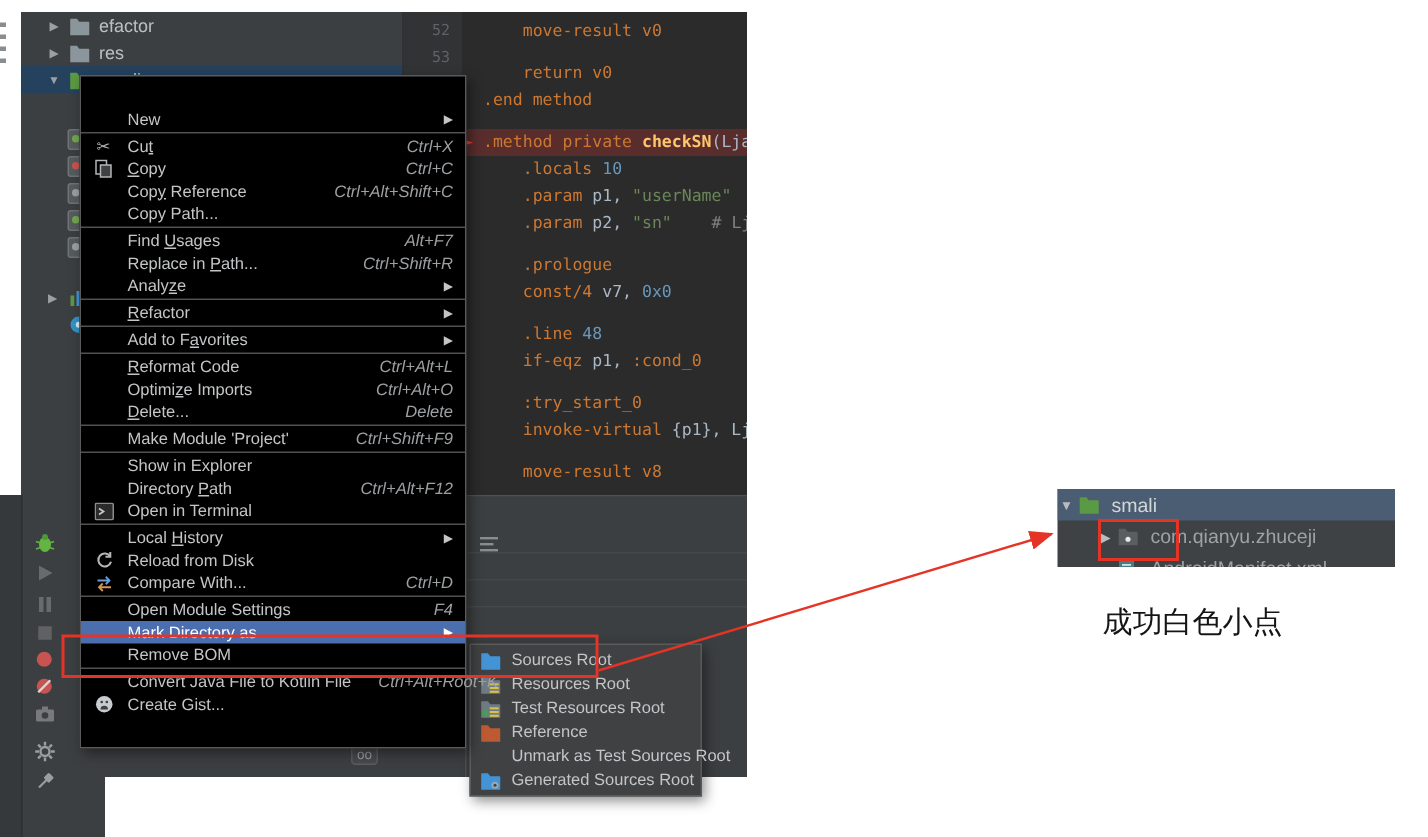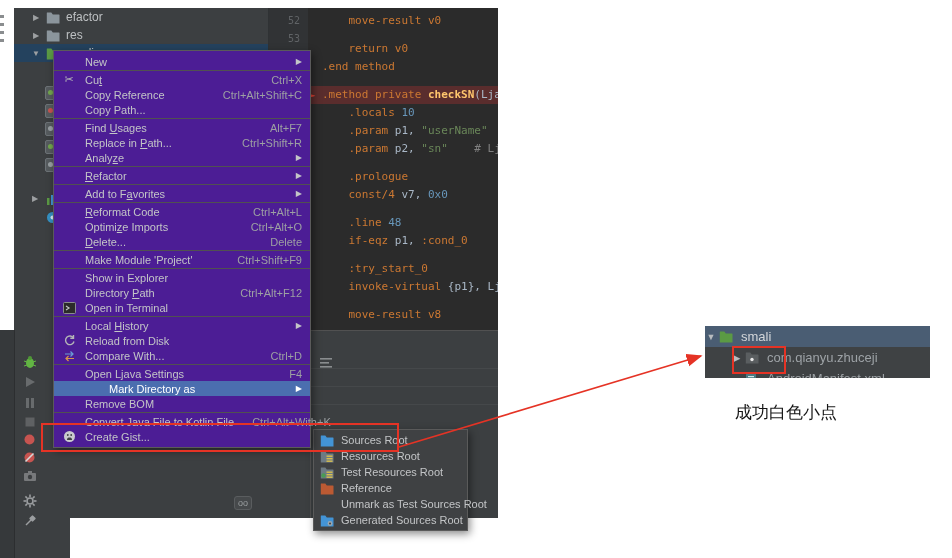--- a/index.html
+++ b/index.html
@@ -39,45 +39,45 @@
   #viewopts-icon{position:absolute;left:305px;top:24px;width:14px;height:14px;}
   
   #left-dock{position:absolute;left:0;top:330px;width:70px;height:228px;background:#3c3f41;z-index:3;}
   #stripe{position:absolute;left:0;top:0;width:14px;height:228px;background:#36393b;border-right:1px solid #2c2e30;}
   .dbg-icon{position:absolute;left:22px;width:15px;height:15px;display:flex;align-items:center;justify-content:center;}
   #oo-badge{position:absolute;left:234px;top:496px;min-width:16px;height:12px;background:#46494b;border:1px solid #5a5d5f;
             border-radius:3px;color:#9b9fa1;font-size:9px;line-height:12px;text-align:center;z-index:2;}
   #edge-ticks{position:absolute;left:0;top:10px;width:5px;height:44px;}
   #edge-ticks span{display:block;width:4px;height:3px;background:#8a8d8f;margin:5px 0;}
   
-  #context-menu{position:absolute;left:53px;top:50px;width:258px;background:#4c1d95;border:1px solid #5a5a5a;
-                box-shadow:2px 3px 8px rgba(0,0,0,.45);padding:3px 0;z-index:10;box-sizing:border-box;}
+  #context-menu{position:absolute;left:53px;top:50px;width:258px;background:#000000;border:1px solid #5a5a5a;
+                box-shadow:2px 3px 8px rgba(0,0,0,.45);padding:21px 0;z-index:10;box-sizing:border-box;}
   .menu-item{height:15px;display:flex;align-items:center;padding:0 8px 0 6px;font-size:11px;color:#c3c5c7;cursor:default;}
-  .menu-item.selected{background:#4b6eaf;color:#ffffff;gap:24px;}
+  .menu-item.selected{background:#4b6eaf;color:#ffffff;}
   .mi-icon{width:18px;flex:0 0 auto;display:flex;align-items:center;justify-content:center;color:#b3b5b7;font-size:11px;}
   .mi-label{margin-left:7px;white-space:nowrap;flex:1 1 auto;}
   .mi-label u{text-underline-offset:1px;}
-  .mi-shortcut{margin-left:18px;color:#9da0a3;font-size:11px;white-space:nowrap;}
+  .mi-shortcut{margin-left:18px;color:#9da0a3;font-size:11px;white-space:nowrap;font-style:italic;}
   .mi-arrow{margin-left:18px;font-size:8px;color:#c3c5c7;}
   .menu-item.selected .mi-arrow{color:#fff;}
   .menu-sep{height:1px;background:#515151;margin:1px 0;}
   
   #submenu{position:absolute;left:313px;top:429px;width:155px;background:#3f4143;border:1px solid #5a5a5a;
            box-shadow:2px 3px 8px rgba(0,0,0,.45);padding:2px 0;z-index:9;box-sizing:border-box;}
   .sub-item{height:16px;display:flex;align-items:center;padding:0 6px;font-size:11px;color:#c3c5c7;}
   .sub-icon{width:17px;flex:0 0 auto;display:flex;align-items:center;}
   .sub-label{margin-left:4px;white-space:nowrap;}
   
   #inset{position:absolute;left:705px;top:326px;width:225px;height:52px;background:#3f4244;overflow:hidden;z-index:2;}
   .inset-row{height:21px;display:flex;align-items:center;font-size:13px;color:#9da2a6;}
   .inset-row.selected{background:#4a5d73;color:#d3d6d9;}
   .in-arrow{width:12px;text-align:center;font-size:9px;color:#b8bcbf;flex:0 0 auto;}
   .in-icon{width:18px;margin-left:2px;flex:0 0 auto;display:flex;align-items:center;}
   .in-label{margin-left:4px;white-space:nowrap;}
-  #caption{position:absolute;left:735px;top:401px;font-size:17px;color:#151515;z-index:2;font-family:Liberation Serif, serif;}
+  #caption{position:absolute;left:735px;top:401px;font-size:20px;color:#151515;z-index:2;font-family:Liberation Serif, serif;}
   
   #overlay{position:absolute;left:0;top:0;width:952px;height:558px;pointer-events:none;z-index:40;}
 </style>
 </head>
 <body>
 
 <div id="ide">
   <div id="tree">
       <div class="tree-row">
         <span class="tw-arrow">▶</span>
@@ -259,20 +259,30 @@
     </div>
     <div class="menu-sep"></div>
     <div class="menu-item">
       <span class="mi-icon">
         <span style="font-size:11px;">✂</span>
       </span>
       <span class="mi-label">Cu<u>t</u></span>
       <span class="mi-shortcut">Ctrl+X</span>
     </div>
     <div class="menu-item">
+      <span class="mi-icon">
+        <svg width="12" height="13">
+          <rect x="1" y="1" width="7" height="9" fill="none" stroke="#b3b5b7"></rect>
+          <rect x="4" y="4" width="7" height="8" fill="#3f4143" stroke="#b3b5b7"></rect>
+        </svg>
+      </span>
+      <span class="mi-label"><u>C</u>opy</span>
+      <span class="mi-shortcut">Ctrl+C</span>
+    </div>
+    <div class="menu-item">
       <span class="mi-icon"></span>
       <span class="mi-label">Cop<u>y</u> Reference</span>
       <span class="mi-shortcut">Ctrl+Alt+Shift+C</span>
     </div>
     <div class="menu-item">
       <span class="mi-icon"></span>
       <span class="mi-label">Copy Path...</span>
     </div>
     <div class="menu-sep"></div>
     <div class="menu-item">
@@ -364,37 +374,37 @@
           <path d="M2 4 h8 m-2.5 -2.5 L10 4 l-2.5 2.5" fill="none" stroke="#6a9dd6" stroke-width="1.2"></path>
           <path d="M11 8.5 h-8 m2.5 -2.5 L3 8.5 l2.5 2.5" fill="none" stroke="#d8954c" stroke-width="1.2"></path>
         </svg>
       </span>
       <span class="mi-label">Compare With...</span>
       <span class="mi-shortcut">Ctrl+D</span>
     </div>
     <div class="menu-sep"></div>
     <div class="menu-item">
       <span class="mi-icon"></span>
-      <span class="mi-label">Open Ljava Settings</span>
+      <span class="mi-label">Open Module Settings</span>
       <span class="mi-shortcut">F4</span>
     </div>
     <div class="menu-item selected">
       <span class="mi-icon"></span>
       <span class="mi-label">Mark Directory as</span>
       <span class="mi-arrow">▶</span>
     </div>
     <div class="menu-item">
       <span class="mi-icon"></span>
       <span class="mi-label">Remove BOM</span>
     </div>
     <div class="menu-sep"></div>
     <div class="menu-item">
       <span class="mi-icon"></span>
       <span class="mi-label">Convert Java File to Kotlin File</span>
-      <span class="mi-shortcut">Ctrl+Alt+With+K</span>
+      <span class="mi-shortcut">Ctrl+Alt+Root+K</span>
     </div>
     <div class="menu-item">
       <span class="mi-icon">
         <svg width="13" height="13">
           <circle cx="6.5" cy="6.5" r="5.5" fill="#c9cbcd"></circle>
           <path d="M4 10 c0-2 1-2.5 2.5-2.5 S9 8 9 10 z" fill="#3f4143"></path>
           <circle cx="4.8" cy="5" r="0.9" fill="#3f4143"></circle>
           <circle cx="8.2" cy="5" r="0.9" fill="#3f4143"></circle>
         </svg>
       </span>

